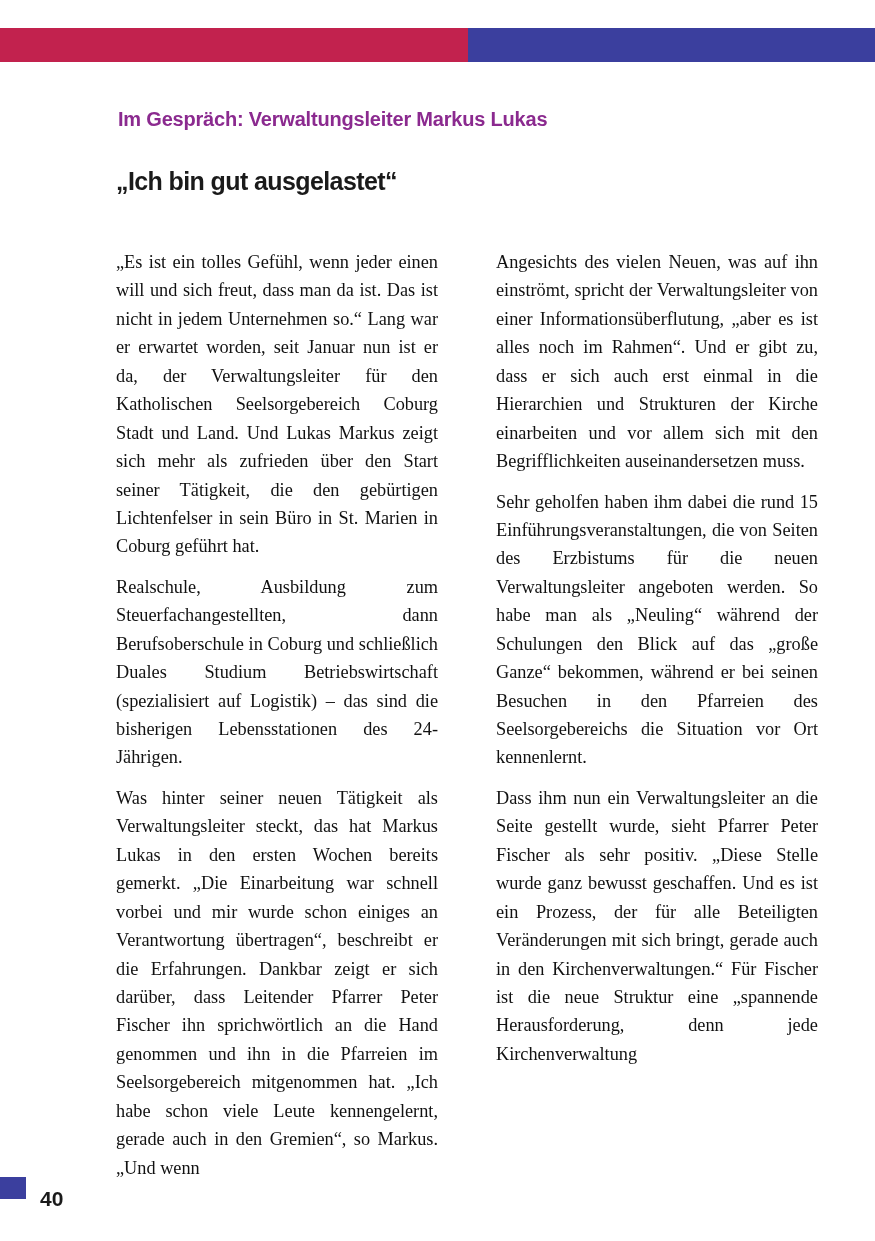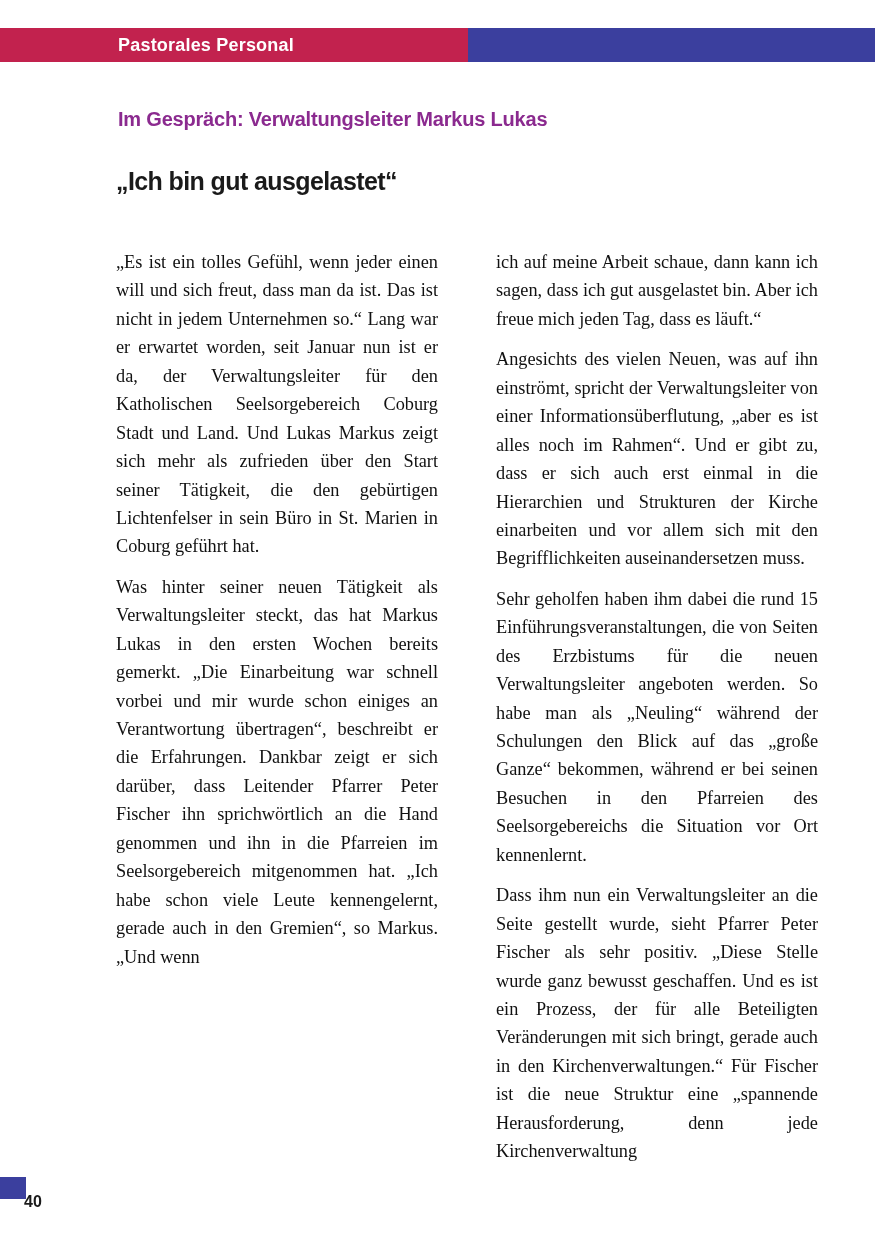--- a/index.html
+++ b/index.html
@@ -117,49 +117,48 @@
   .column p {
     margin: 0;
   }
   .column p + p {
     margin-top: 12px;
   }
 
   
   .folio {
     position: absolute;
-    left: 24px;
+    left: 40px;
     bottom: 30px;
     font-family: "Liberation Sans", sans-serif;
     font-weight: bold;
-    font-size: 16px;
+    font-size: 21px;
     color: #1a1a1a;
   }
 </style>
 </head>
 <body>
 
 <div class="spine-top"></div>
 <div class="spine-bottom"></div>
 
 <div class="header-band">
   <div class="bar-red"></div>
   <div class="bar-blue"></div>
-  <div class="header-title">Pastorales Personal</div>
 </div>
 
 <div class="kicker">Im Gespräch: Verwaltungsleiter Markus Lukas</div>
 <h1 class="headline">„Ich bin gut ausgelastet“</h1>
 
 <div class="columns">
   <div class="column">
     <p>„Es ist ein tolles Gefühl, wenn jeder einen will und sich freut, dass man da ist. Das ist nicht in jedem Unternehmen so.“ Lang war er erwartet worden, seit Januar nun ist er da, der Verwaltungsleiter für den Katholischen Seelsorgebereich Coburg Stadt und Land. Und Lukas Markus zeigt sich mehr als zufrieden über den Start seiner Tätigkeit, die den gebürtigen Lichtenfelser in sein Büro in St. Marien in Coburg geführt hat.</p>
+    <p>Realschule, Ausbildung zum Steuerfachangestellten, dann Berufsoberschule in Coburg und schließlich Duales Studium Betriebswirtschaft (spezialisiert auf Logistik) – das sind die bisherigen Lebensstationen des 24-Jährigen.</p>
     <p>Was hinter seiner neuen Tätigkeit als Verwaltungsleiter steckt, das hat Markus Lukas in den ersten Wochen bereits gemerkt. „Die Einarbeitung war schnell vorbei und mir wurde schon einiges an Verantwortung übertragen“, beschreibt er die Erfahrungen. Dankbar zeigt er sich darüber, dass Leitender Pfarrer Peter Fischer ihn sprichwörtlich an die Hand genommen und ihn in die Pfarreien im Seelsorgebereich mitgenommen hat. „Ich habe schon viele Leute kennengelernt, gerade auch in den Gremien“, so Markus. „Und wenn</p>
   </div>
   <div class="column">
-    <p>ich auf meine Arbeit schaue, dann kann ich sagen, dass ich gut ausgelastet bin. Aber ich freue mich jeden Tag, dass es läuft.“</p>
     <p>Angesichts des vielen Neuen, was auf ihn einströmt, spricht der Verwaltungsleiter von einer Informationsüberflutung, „aber es ist alles noch im Rahmen“. Und er gibt zu, dass er sich auch erst einmal in die Hierarchien und Strukturen der Kirche einarbeiten und vor allem sich mit den Begrifflichkeiten auseinandersetzen muss.</p>
     <p>Sehr geholfen haben ihm dabei die rund 15 Einführungsveranstaltungen, die von Seiten des Erzbistums für die neuen Verwaltungsleiter angeboten werden. So habe man als „Neuling“ während der Schulungen den Blick auf das „große Ganze“ bekommen, während er bei seinen Besuchen in den Pfarreien des Seelsorgebereichs die Situation vor Ort kennenlernt.</p>
     <p>Dass ihm nun ein Verwaltungsleiter an die Seite gestellt wurde, sieht Pfarrer Peter Fischer als sehr positiv. „Diese Stelle wurde ganz bewusst geschaffen. Und es ist ein Prozess, der für alle Beteiligten Veränderungen mit sich bringt, gerade auch in den Kirchenverwaltungen.“ Für Fischer ist die neue Struktur eine „spannende Herausforderung, denn jede Kirchenverwaltung</p>
   </div>
 </div>
 
 <div class="folio">40</div>
 
 </body></html>

